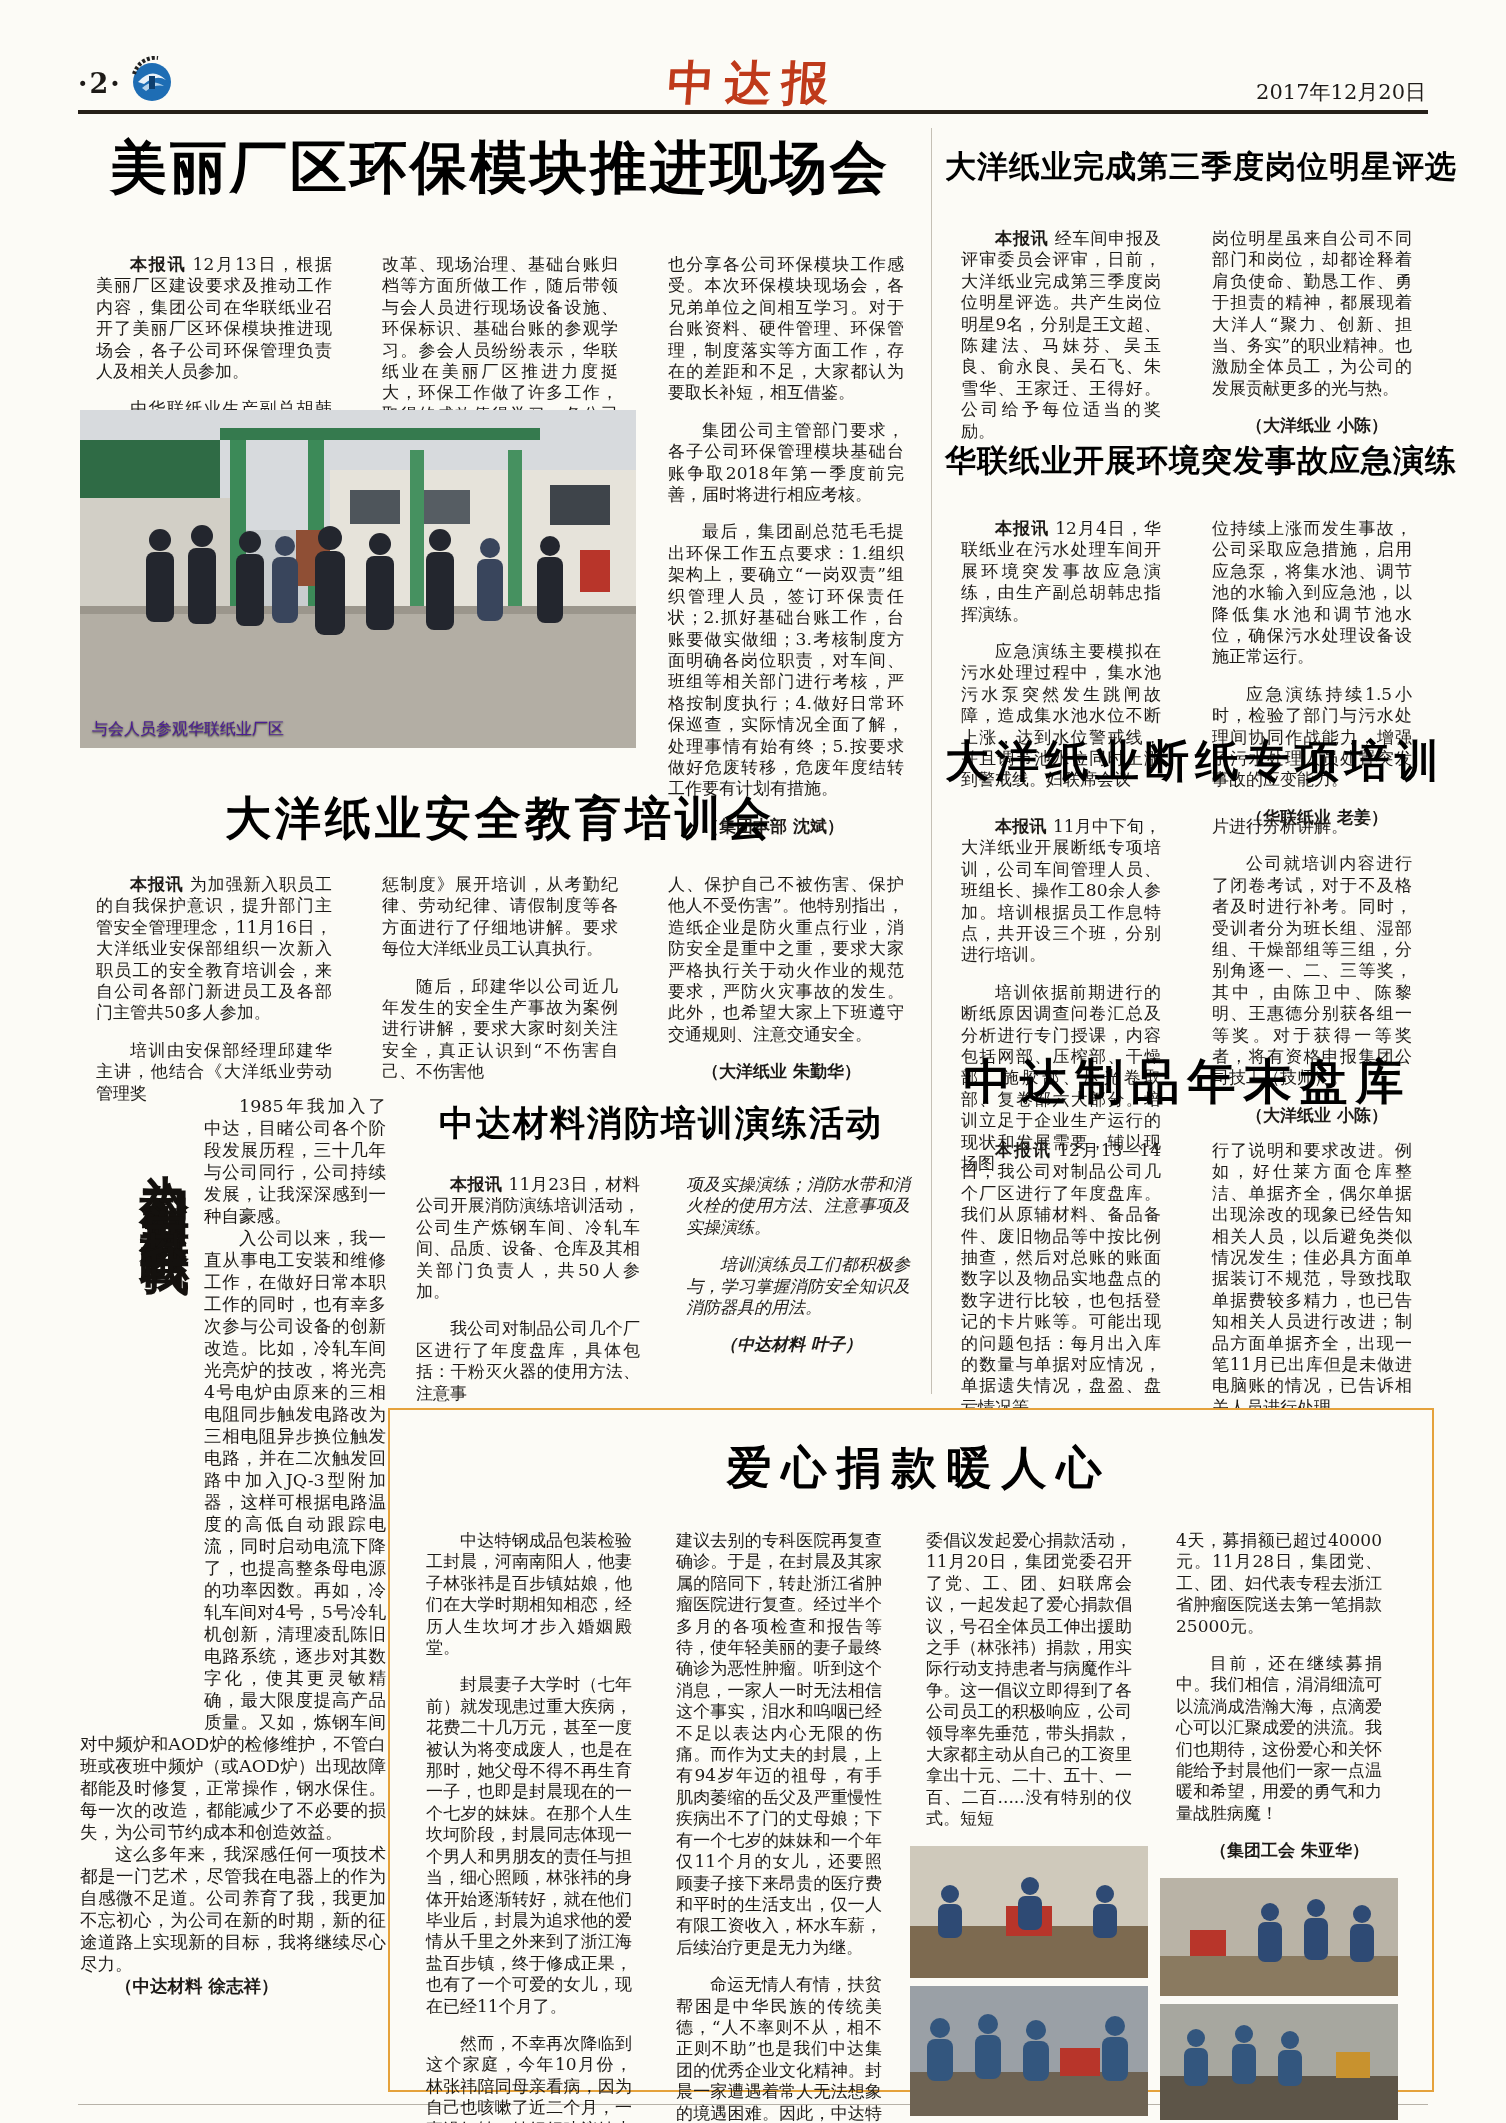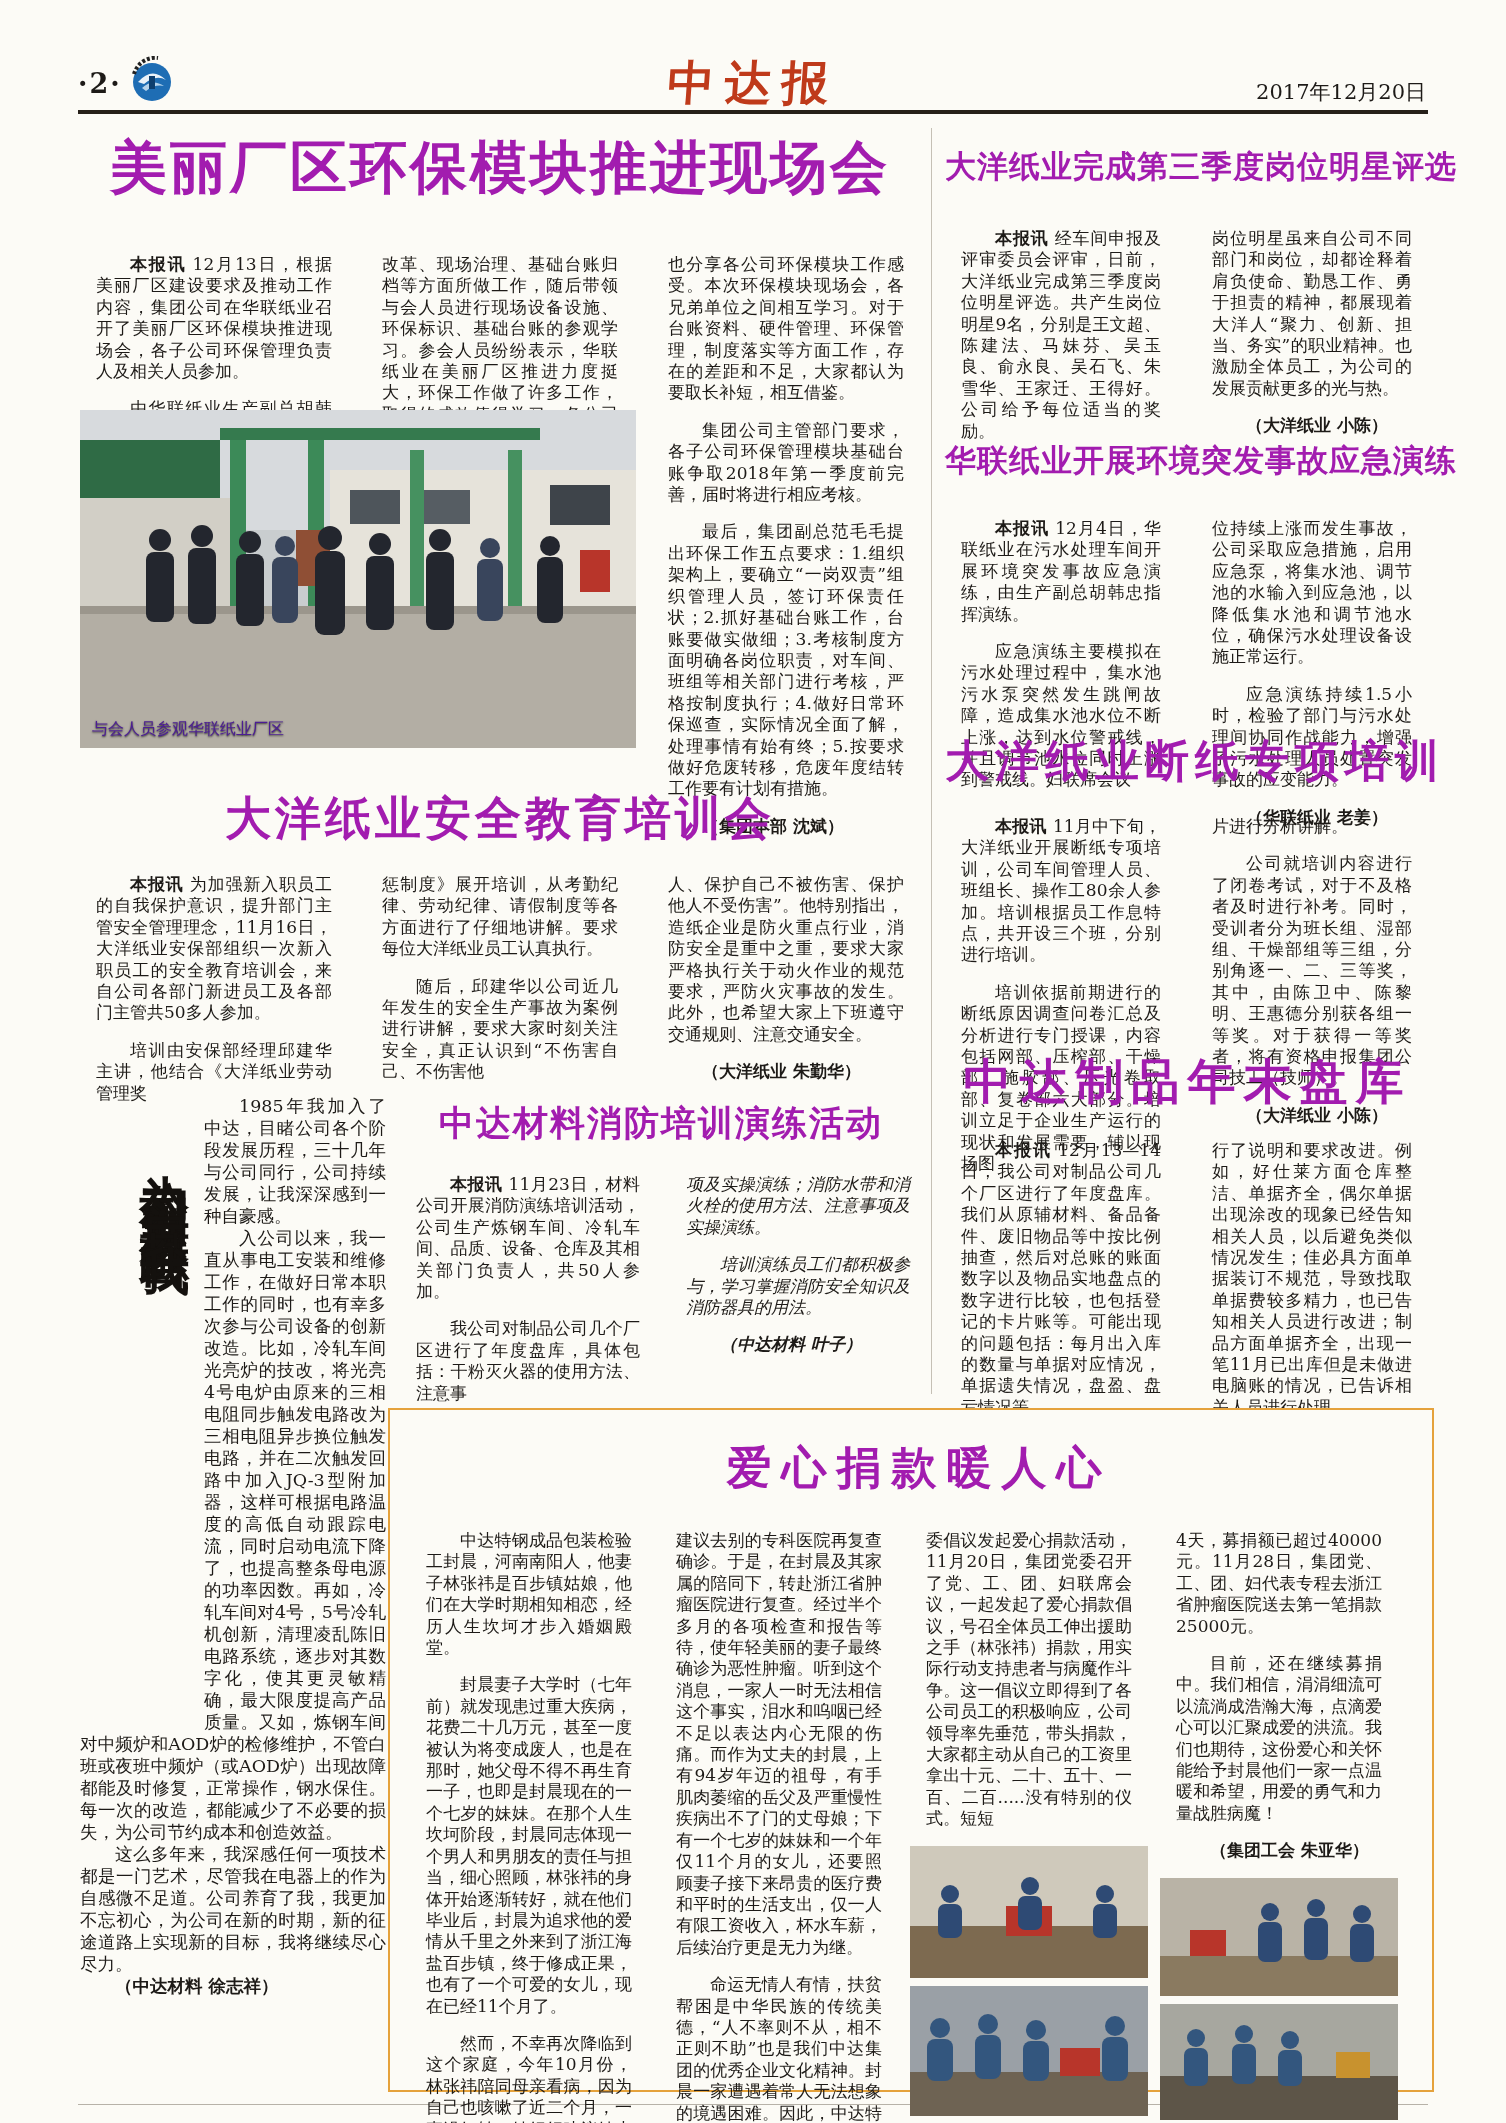--- a/index.html
+++ b/index.html
@@ -9,21 +9,21 @@
   
   .pageno{font-size:27px;font-weight:bold;letter-spacing:2px;}
   .masthead{font-size:47px;font-weight:900;color:#bf3a1a;letter-spacing:10px;
             font-family:"DejaVu Serif",serif;transform:skewX(-4deg);}
   .dateline{font-size:21px;}
   .rule-heavy{background:#262019;height:4px;}
   .rule-light{background:#b7b2a8;height:1px;}
   .vrule{background:#c5c0b5;width:1px;}
   
   .hl{font-family:"DejaVu Sans","Liberation Sans",sans-serif;font-weight:900;
-      text-align:center;color:#a21caf;white-space:nowrap;}
+      text-align:center;color:#000000;white-space:nowrap;}
   .hl-xl{font-size:57px;letter-spacing:3px;}
   .hl-l{font-size:46px;letter-spacing:4px;}
   .hl-m{font-size:31px;letter-spacing:1px;}
   .hl-big{font-size:44px;letter-spacing:6px;}
   .hl-stock{font-size:48px;letter-spacing:8px;}
   .hl-fire{font-size:35px;letter-spacing:2px;}
   .hl-love{font-size:45px;letter-spacing:10px;}
   
   .col p{margin:16px;font-size:17px;line-height:21.4px;text-align:justify;text-indent:2em;}
   .col p.cont{text-indent:0;}

